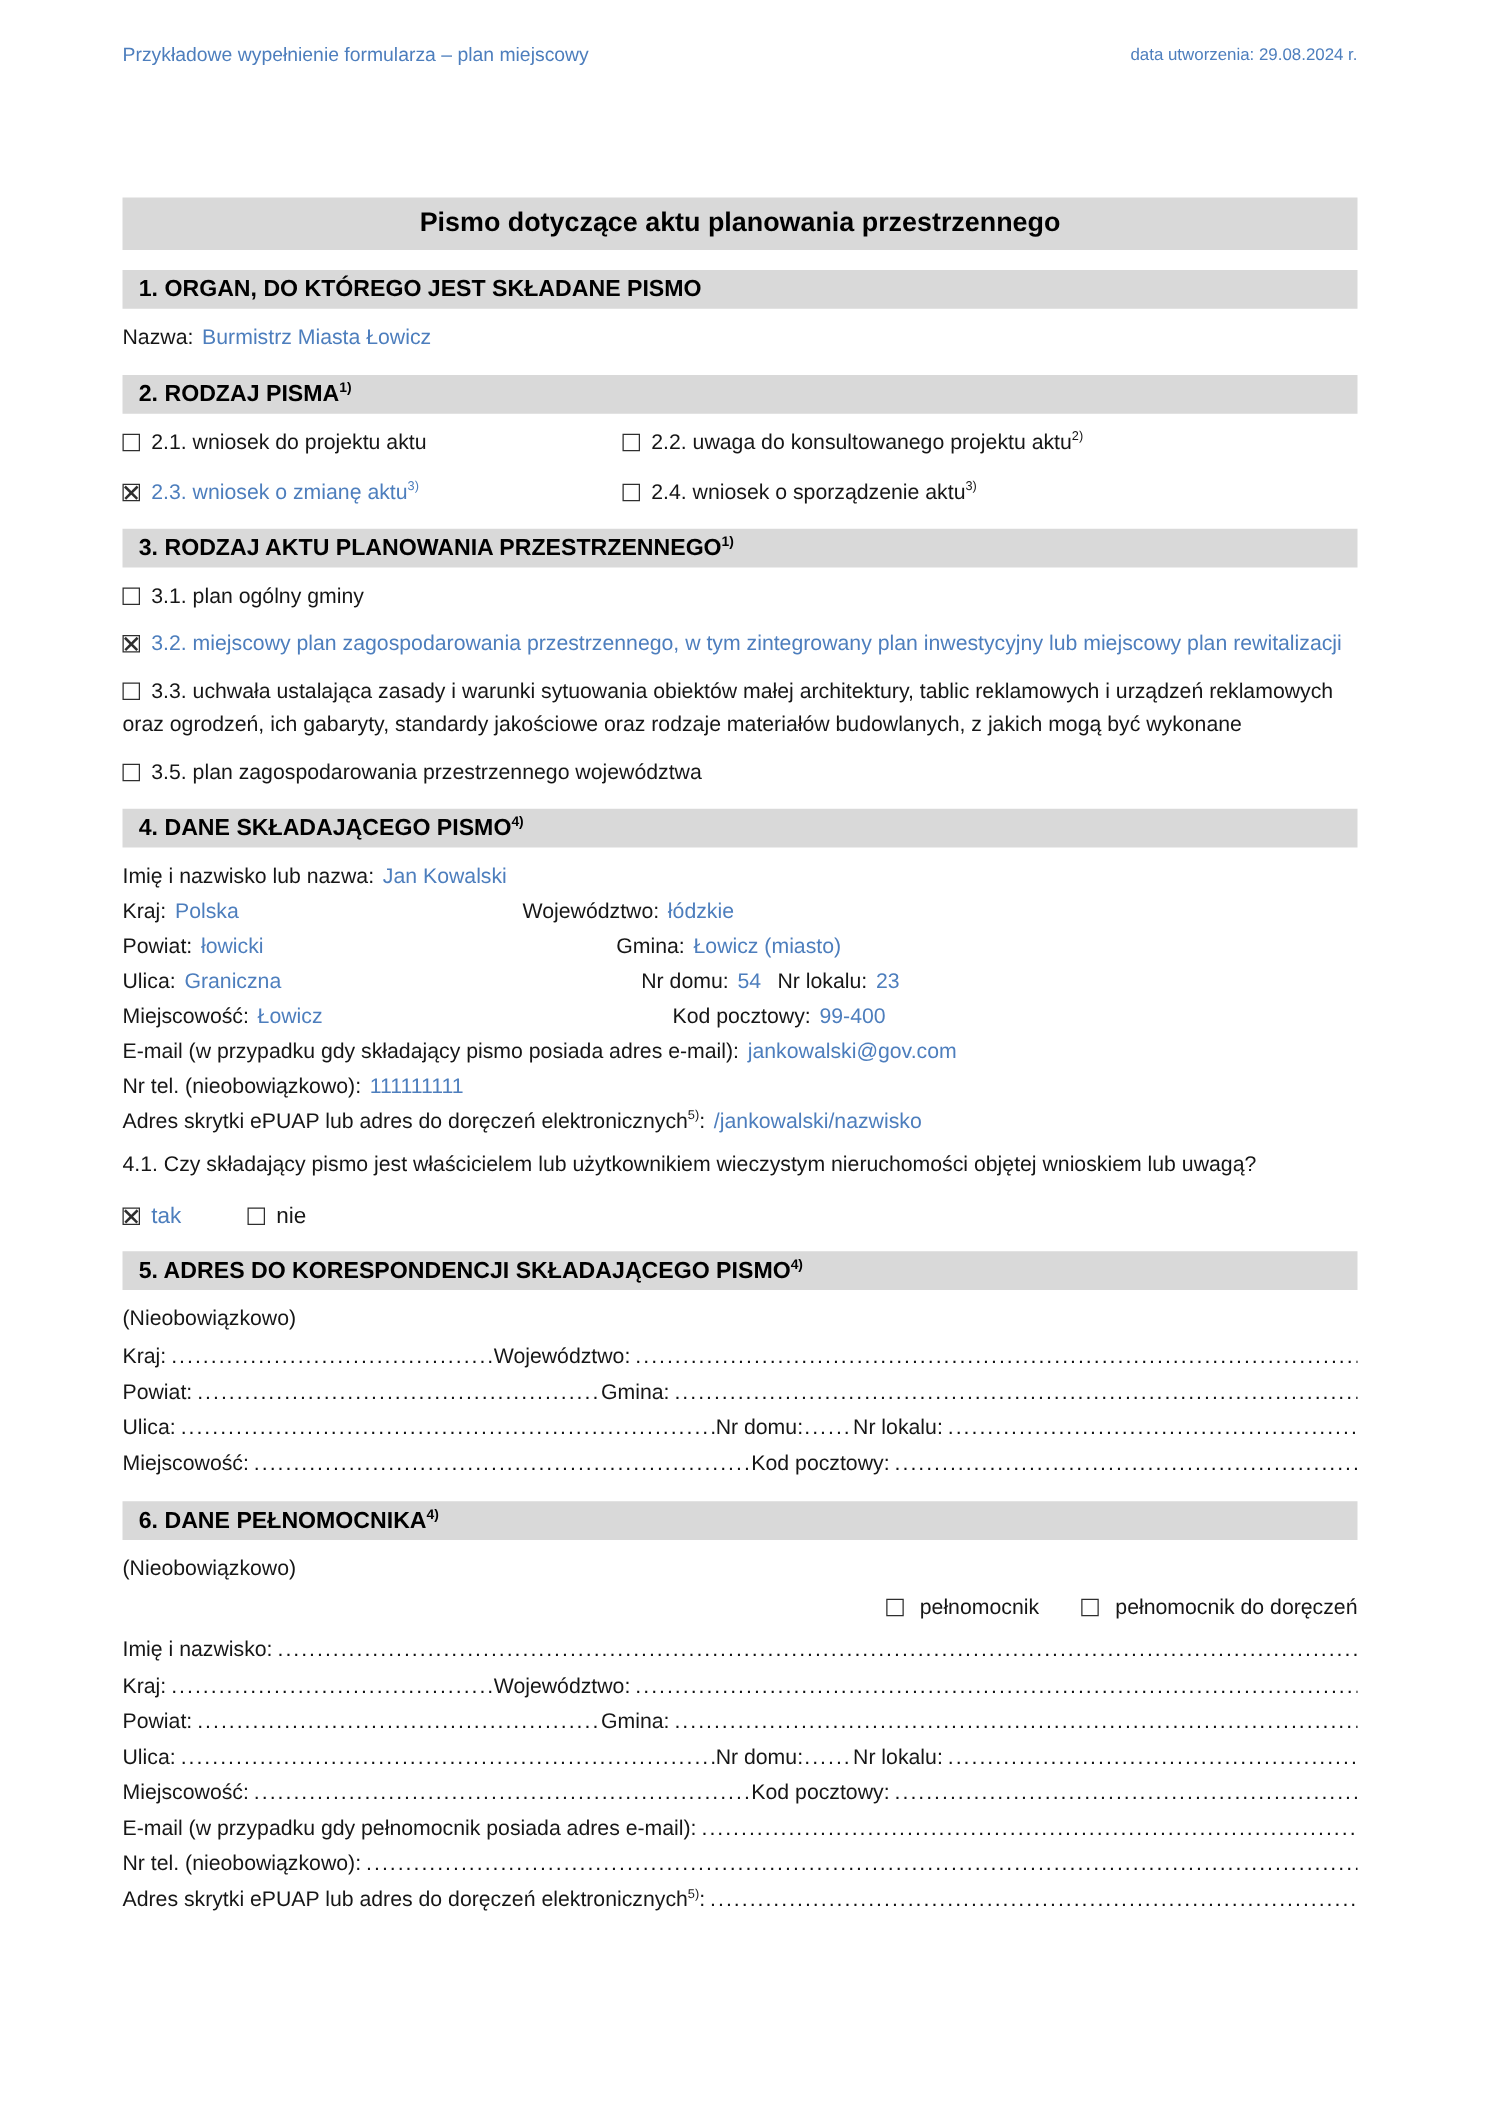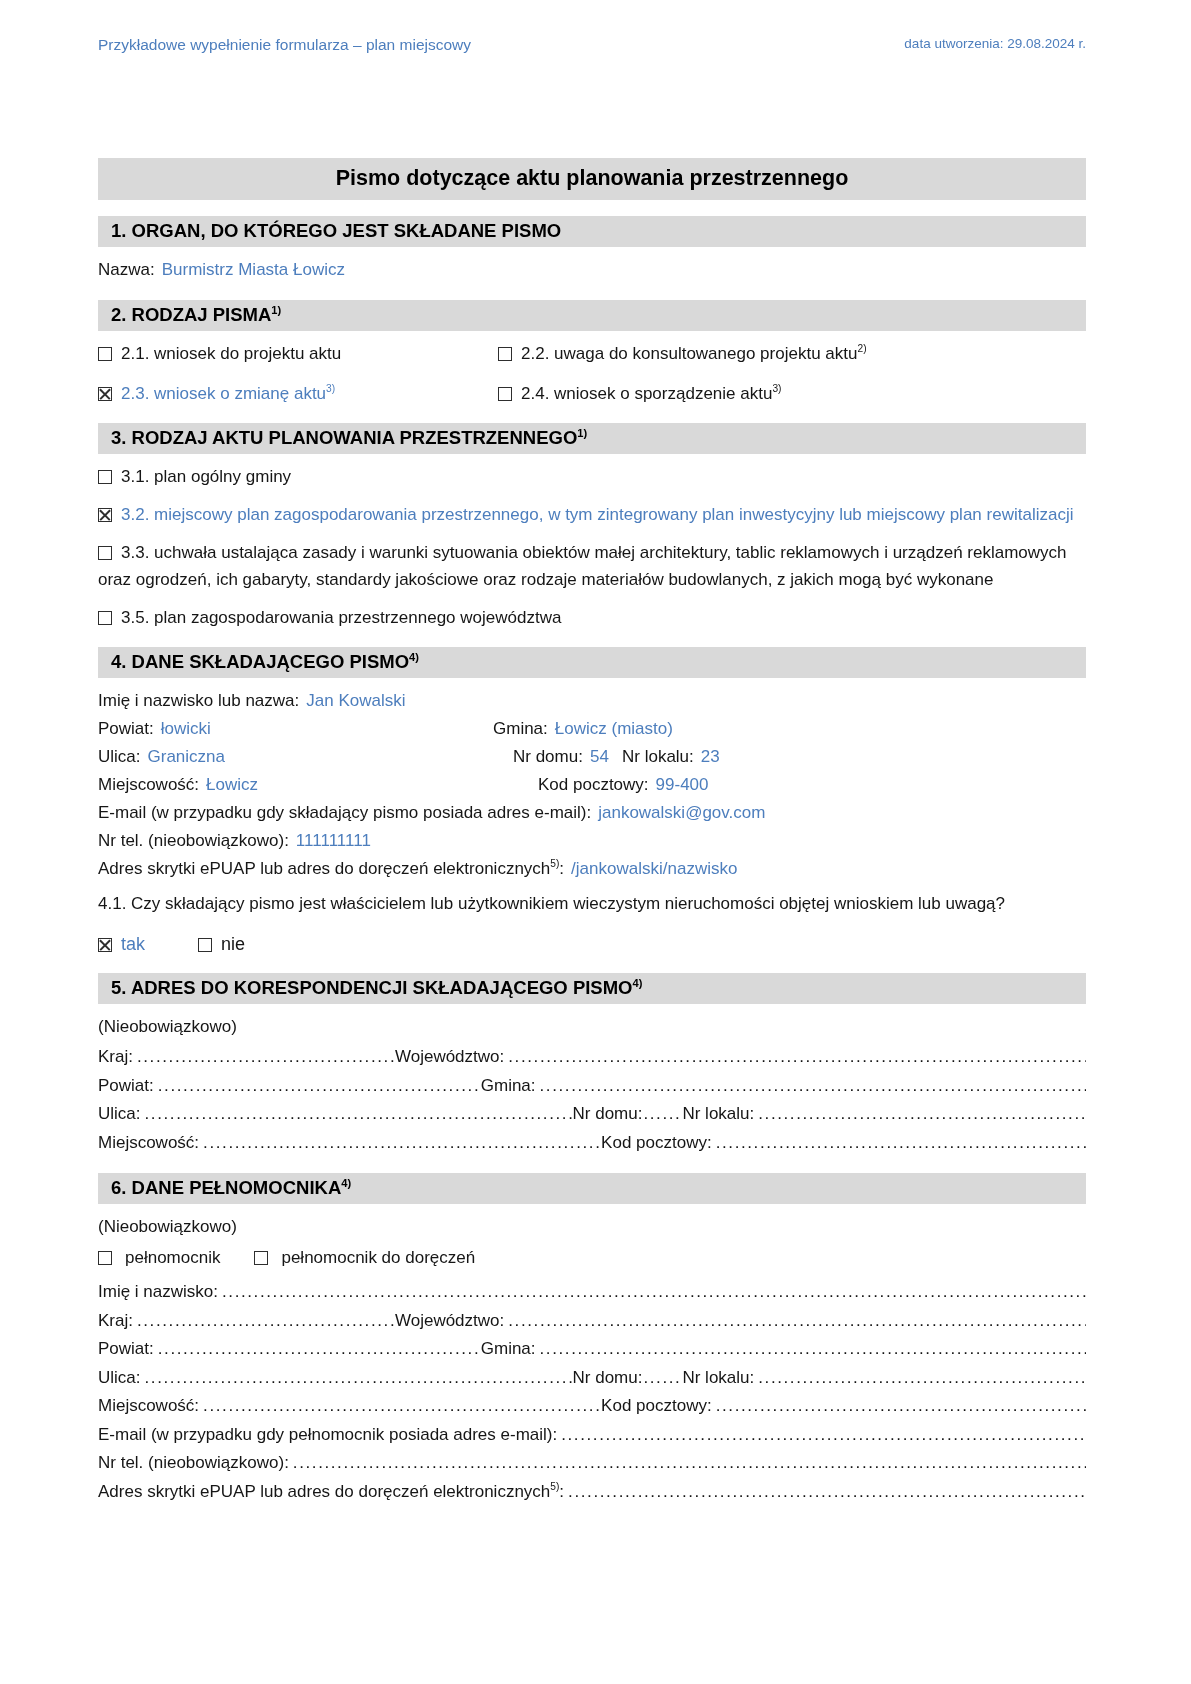--- a/index.html
+++ b/index.html
@@ -43,21 +43,21 @@
   .taknie .nlbl{color:var(--ink);}
   .dotline{display:flex;line-height:28.5px;white-space:nowrap;margin:0;}
   .dots{overflow:hidden;flex:0 0 auto;letter-spacing:1.6px;padding:0 3px 0 4px;color:#121212;}
   .dots.grow{flex:1 1 0;}
   .dw255{width:255px;}
   .dw320{width:320px;}
   .dw425{width:425px;}
   .dw38{width:38px;padding:0 1px;}
   .dw395{width:395px;}
   .q41{line-height:27px;margin:7px 0 4px;}
-  .cbrow{display:flex;align-items:center;gap:34px;line-height:28px;margin:3px 0 6px;}
+  .cbrow{display:flex;align-items:center;gap:34px;line-height:28px;margin:3px 0 6px;justify-content:flex-end;}
   .cbitem{display:flex;align-items:center;}
   .cbitem .cb{margin-right:13px;}
 </style>
 </head>
 <body>
 
 <div class="page">
   <div class="content">
 
     <div class="tophdr">
@@ -102,20 +102,24 @@
     </div>
     <div class="opt3">
       <span class="cb"></span><span class="optlbl">3.5. plan zagospodarowania przestrzennego województwa</span>
     </div>
 
     <div class="secbar">
       <span>4. DANE SKŁADAJĄCEGO PISMO</span><sup>4)</sup>
     </div>
     <div class="frow">
       <span class="lbl">Imię i nazwisko lub nazwa:</span><span class="val">Jan Kowalski</span>
+    </div>
+    <div class="frow">
+      <span class="lbl">Kraj:</span><span class="val">Polska</span>
+      <span class="c2" style="left:320px;"><span class="lbl">Województwo:</span><span class="val">łódzkie</span></span>
     </div>
     <div class="frow">
       <span class="lbl">Powiat:</span><span class="val">łowicki</span>
       <span class="c2" style="left:395px;"><span class="lbl">Gmina:</span><span class="val">Łowicz (miasto)</span></span>
     </div>
     <div class="frow">
       <span class="lbl">Ulica:</span><span class="val">Graniczna</span>
       <span class="c2" style="left:415px;"><span class="lbl">Nr domu:</span><span class="val">54</span></span>
       <span class="c2" style="left:524px;"><span class="lbl">Nr lokalu:</span><span class="val">23</span></span>
     </div>

